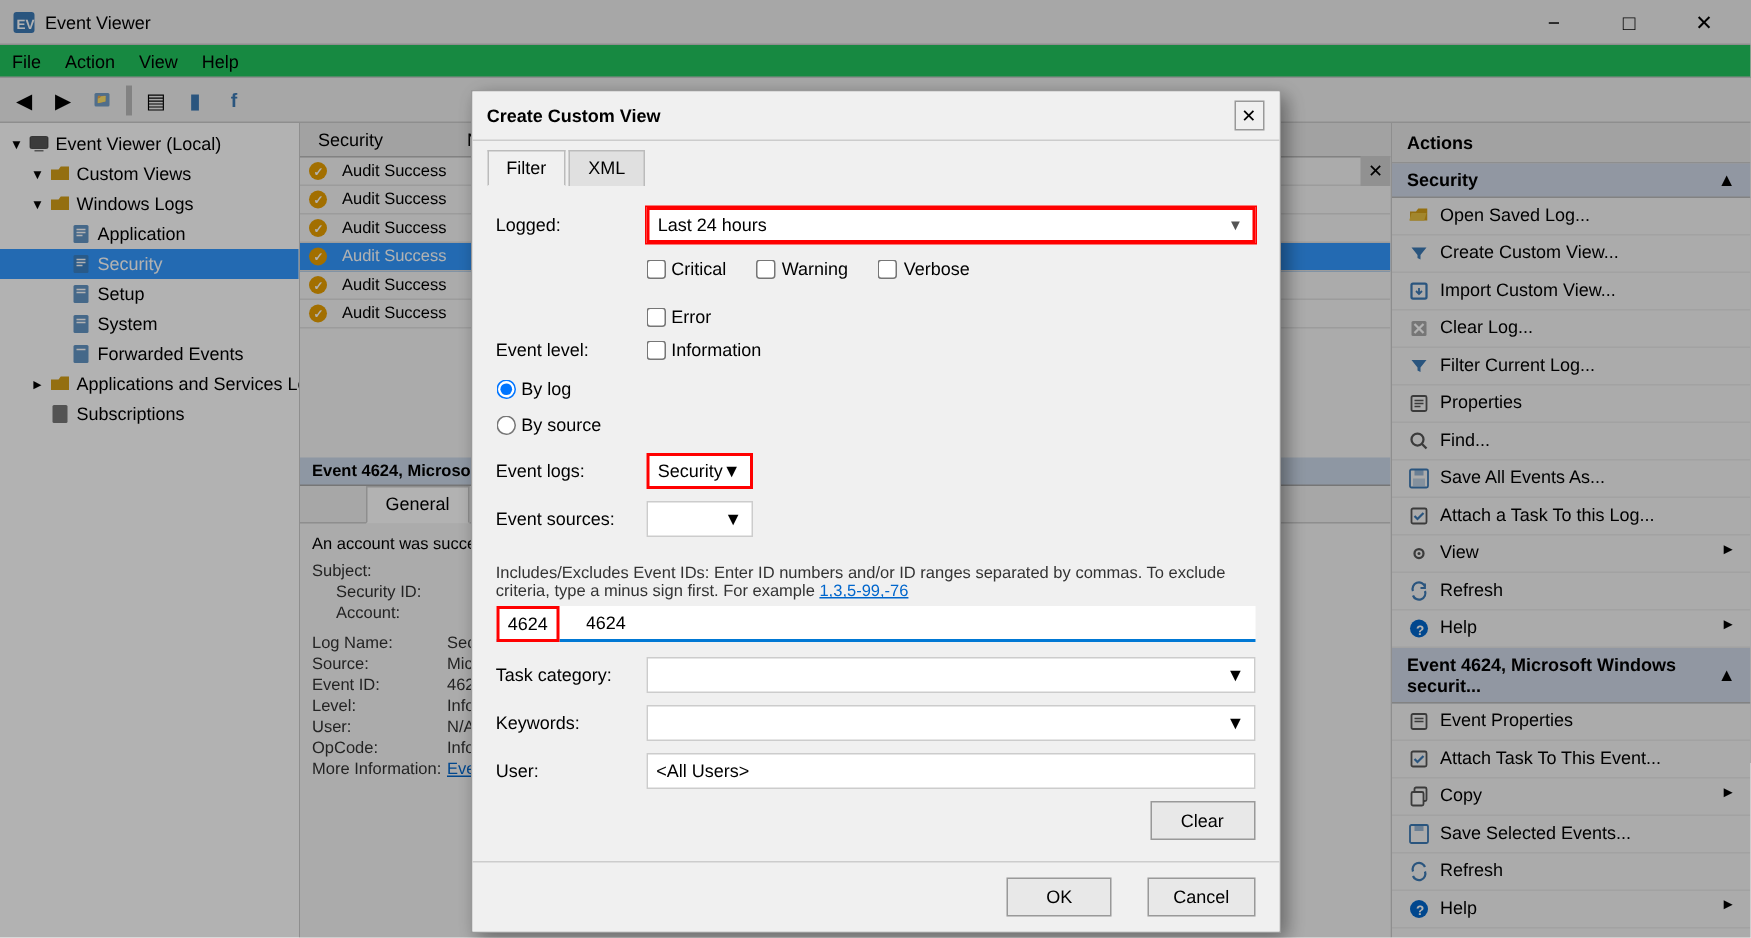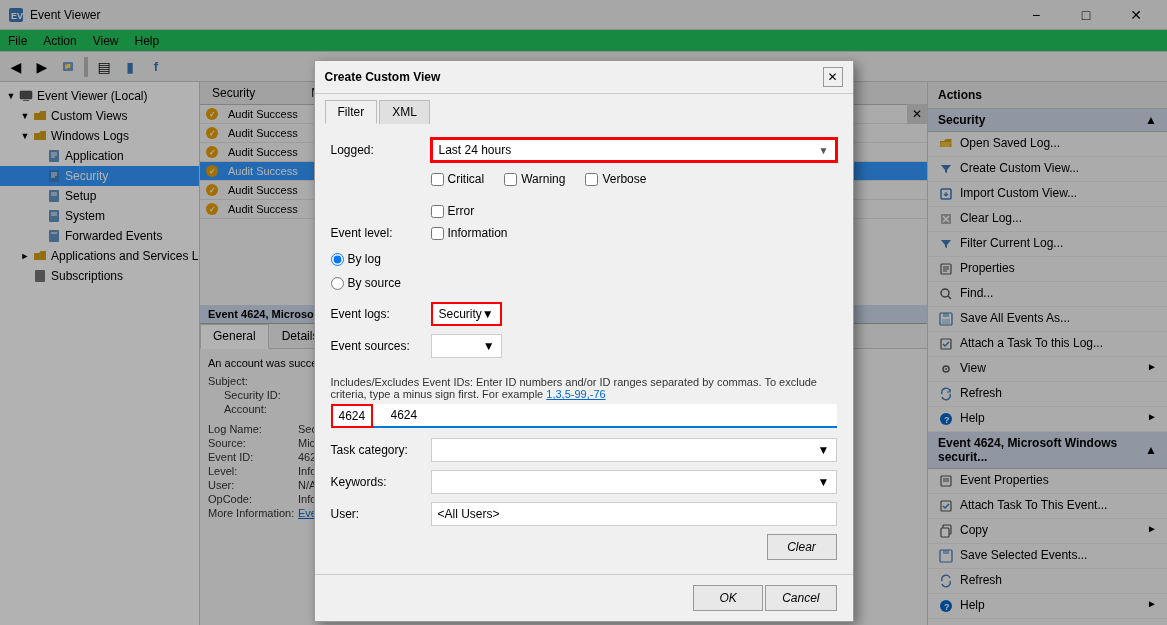--- a/index.html
+++ b/index.html
@@ -136,20 +136,21 @@
       padding: 4px 12px;
       cursor: pointer;
       border: 1px solid transparent;
       font-size: 12px;
     }
     .detail-tab.active {
       background: white;
       border-color: #ccc;
       border-bottom-color: white;
       margin-bottom: -1px;
+      margin-left: 44px;
     }
     .detail-content {
       padding: 8px;
       font-size: 11px;
       flex: 1;
       overflow-y: auto;
     }
     .detail-field { display: flex; margin-bottom: 2px; }
     .detail-key { width: 90px; color: #333; flex-shrink: 0; }
     .detail-val { color: #333; }
@@ -351,33 +352,32 @@
       background: white;
       font-size: 12px;
       padding: 2px 6px;
       outline: none;
     }
 
     
     .modal-buttons {
       display: flex;
       justify-content: flex-end;
-      gap: 2px;
+      gap: 24px;
       padding: 10px 16px;
       border-top: 1px solid #ccc;
       background: #f0f0f0;
     }
     .btn {
       padding: 5px 16px;
       border: 1px solid #999;
       background: #e8e8e8;
       font-size: 12px;
       cursor: pointer;
       min-width: 70px;
-      font-style: italic;
     }
     .btn-primary {
       background: #e8e8e8;
     }
 
     
     .panel-close {
       position: absolute;
       right: 0;
       top: 0;

